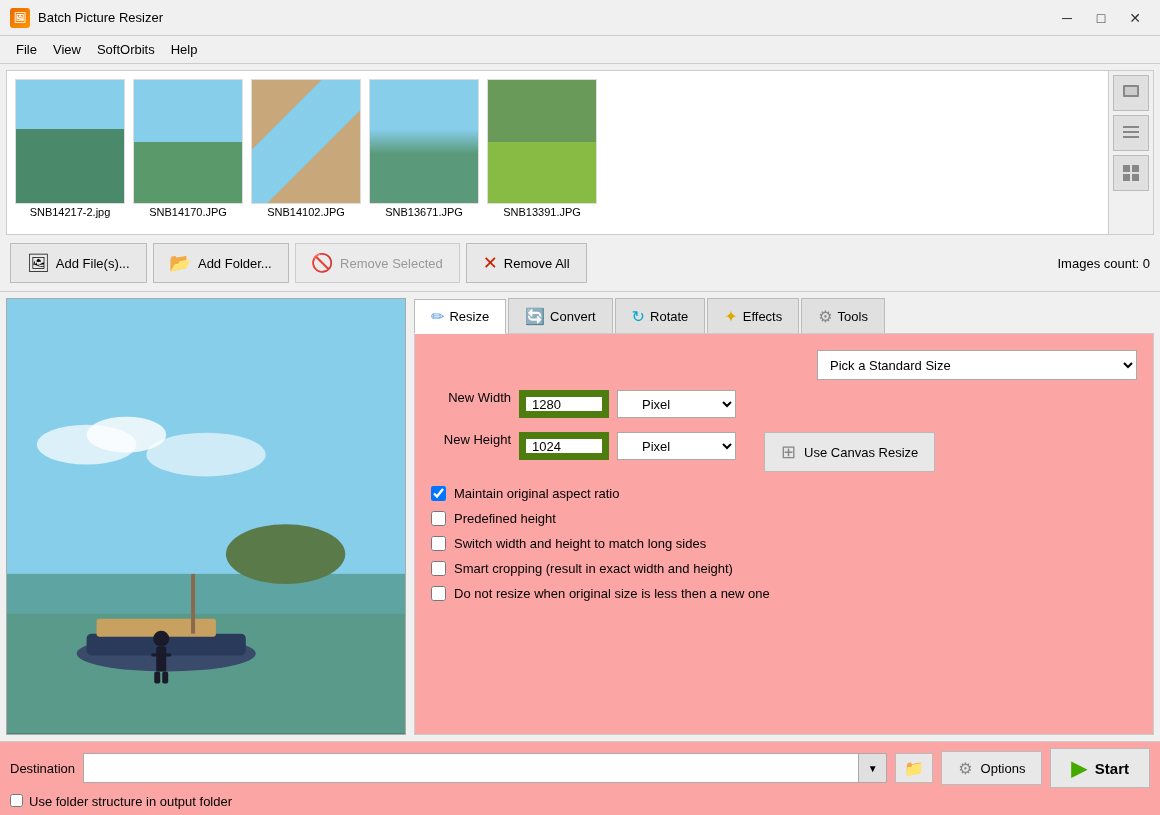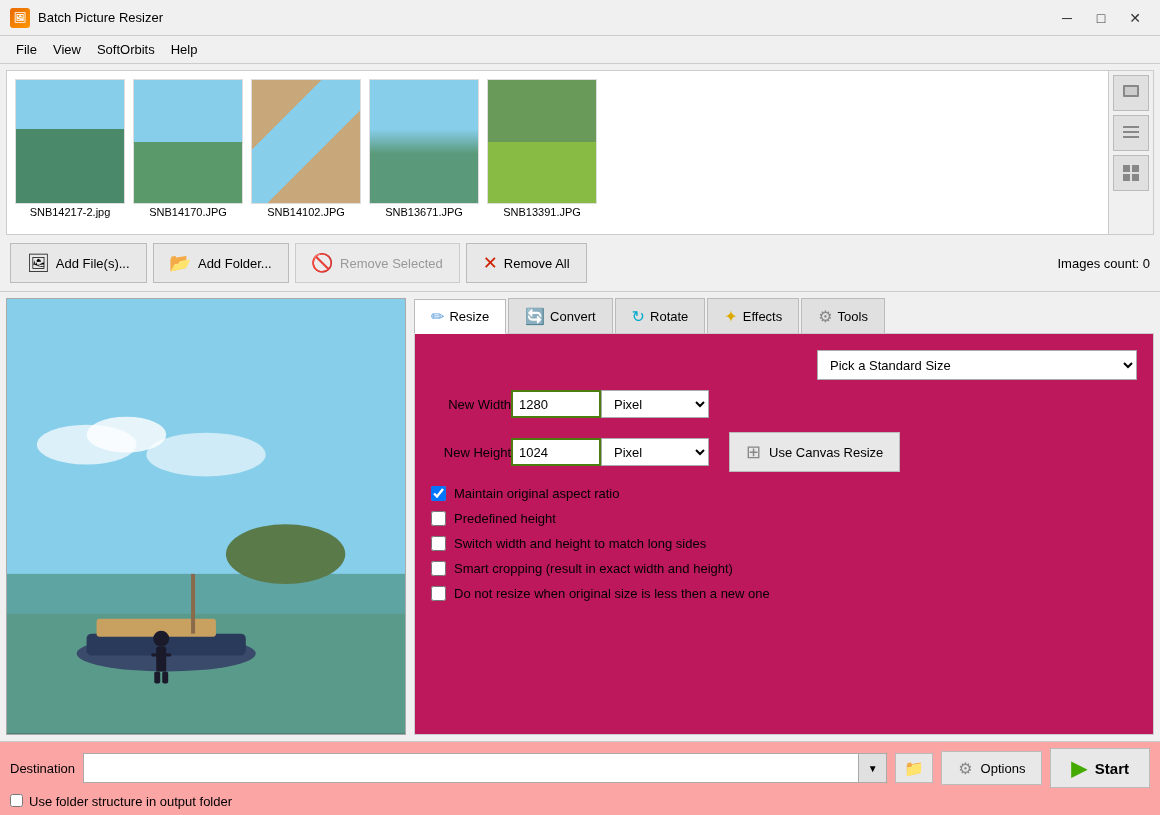--- a/index.html
+++ b/index.html
@@ -68,27 +68,27 @@
     
     .tabs { display: flex; border-bottom: 1px solid #ccc; margin-bottom: 0; }
     .tab {
       display: flex; align-items: center; gap: 5px; padding: 7px 16px;
       cursor: pointer; background: #e0e0e0; border: 1px solid #bbb;
       border-bottom: none; font-size: 13px; margin-right: 2px;
     }
     .tab.active { background: white; border-bottom: 1px solid white; z-index: 1; position: relative; bottom: -1px; }
 
     
-    .tab-content { background: #be185d; border: 1px solid #ccc; border-top: none; padding: 16px; flex: 1; }
-
-    
-    .form-row { display: flex; align-items: center; margin-bottom: 14px; }
+    .tab-content { background: #fca5a5; border: 1px solid #ccc; border-top: none; padding: 16px; flex: 1; }
+
+    
+    .form-row { display: flex; align-items: flex-start; margin-bottom: 14px; gap: 8px; }
     .form-label { width: 80px; text-align: right; font-size: 13px; }
-    .form-input { width: 90px; height: 28px; border: 2px solid #4d7c0f; padding: 0 6px; font-size: 13px; }
-    .form-select { height: 28px; border: 1px solid #aaa; padding: 0 8px; font-size: 13px; width: 108px; background: white; cursor: pointer; }
+    .form-input { width: 90px; height: 28px; border: 7px solid #4d7c0f; padding: 0 6px; font-size: 13px; }
+    .form-select { height: 28px; border: 1px solid #aaa; padding: 0 20px; font-size: 13px; width: 119px; background: white; cursor: pointer; }
 
     .standard-size-row { display: flex; justify-content: flex-end; margin-bottom: 10px; }
     .standard-size-select { height: 30px; width: 320px; border: 1px solid #aaa; background: white; font-size: 13px; padding: 0 8px; cursor: pointer; }
 
     .checkbox-row { display: flex; align-items: flex-end; gap: 8px; margin-bottom: 10px; }
     .checkbox-row input[type=checkbox] { width: 15px; height: 15px; }
     .checkbox-row label { font-size: 13px; }
 
     .canvas-btn {
       display: flex; align-items: center; gap: 8px; padding: 8px 16px;

